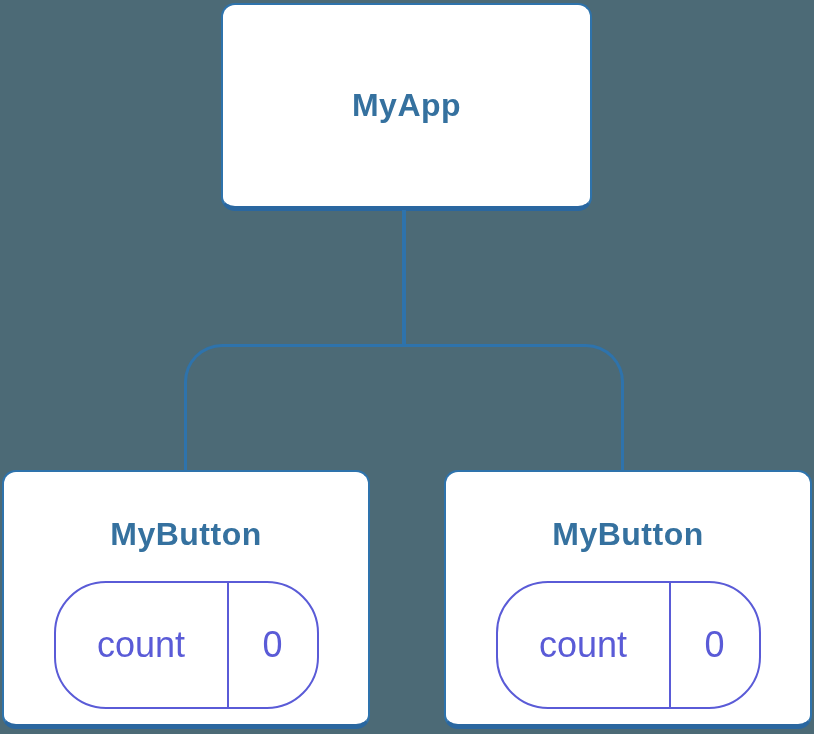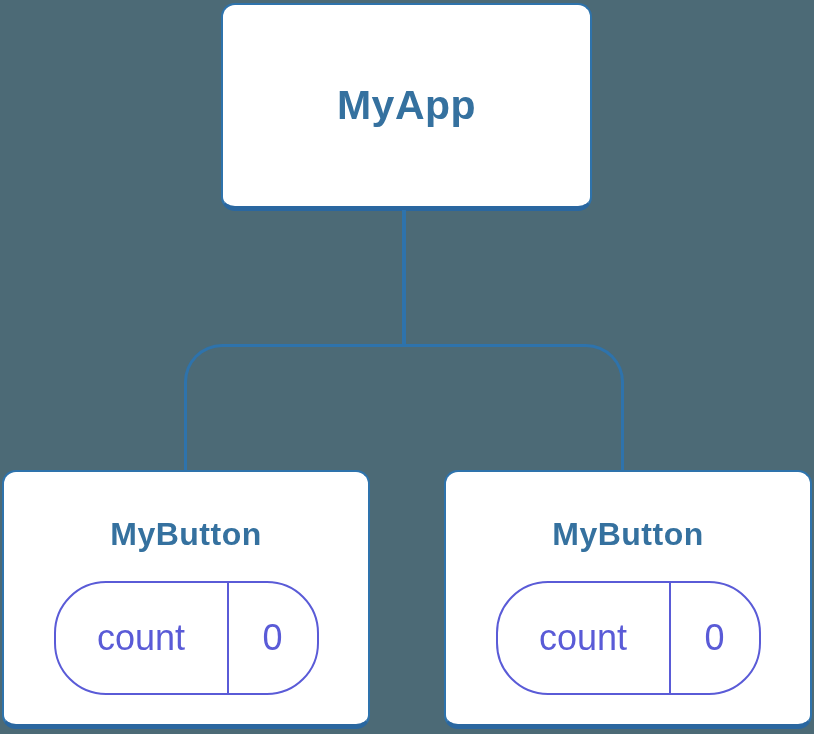--- a/index.html
+++ b/index.html
@@ -31,21 +31,21 @@
     left: 221px;
     top: 3px;
     width: 371px;
     height: 208px;
     display: flex;
     align-items: center;
     justify-content: center;
   }
   .card-title {
     color: #35719F;
-    font-size: 41px;
+    font-size: 32px;
     font-weight: 600;
     letter-spacing: 0.5px;
     text-align: center;
   }
   .connector-stem {
     position: absolute;
     left: 402px;
     top: 210px;
     width: 4px;
     height: 136px;
@@ -72,21 +72,21 @@
   }
   .card-child .card-title {
     margin-top: 44px;
     font-size: 32px;
   }
   .card-child-left  { left: 2px; }
   .card-child-right { left: 444px; }
   .state-pill {
     margin-top: 28px;
     width: 265px;
-    height: 114px;
+    height: 128px;
     border: 2.5px solid #5A5BD7;
     border-radius: 52px;
     box-sizing: border-box;
     display: flex;
     align-items: stretch;
     background: #ffffff;
     color: #5A5BD7;
     font-size: 36px;
   }
   .pill-key {

